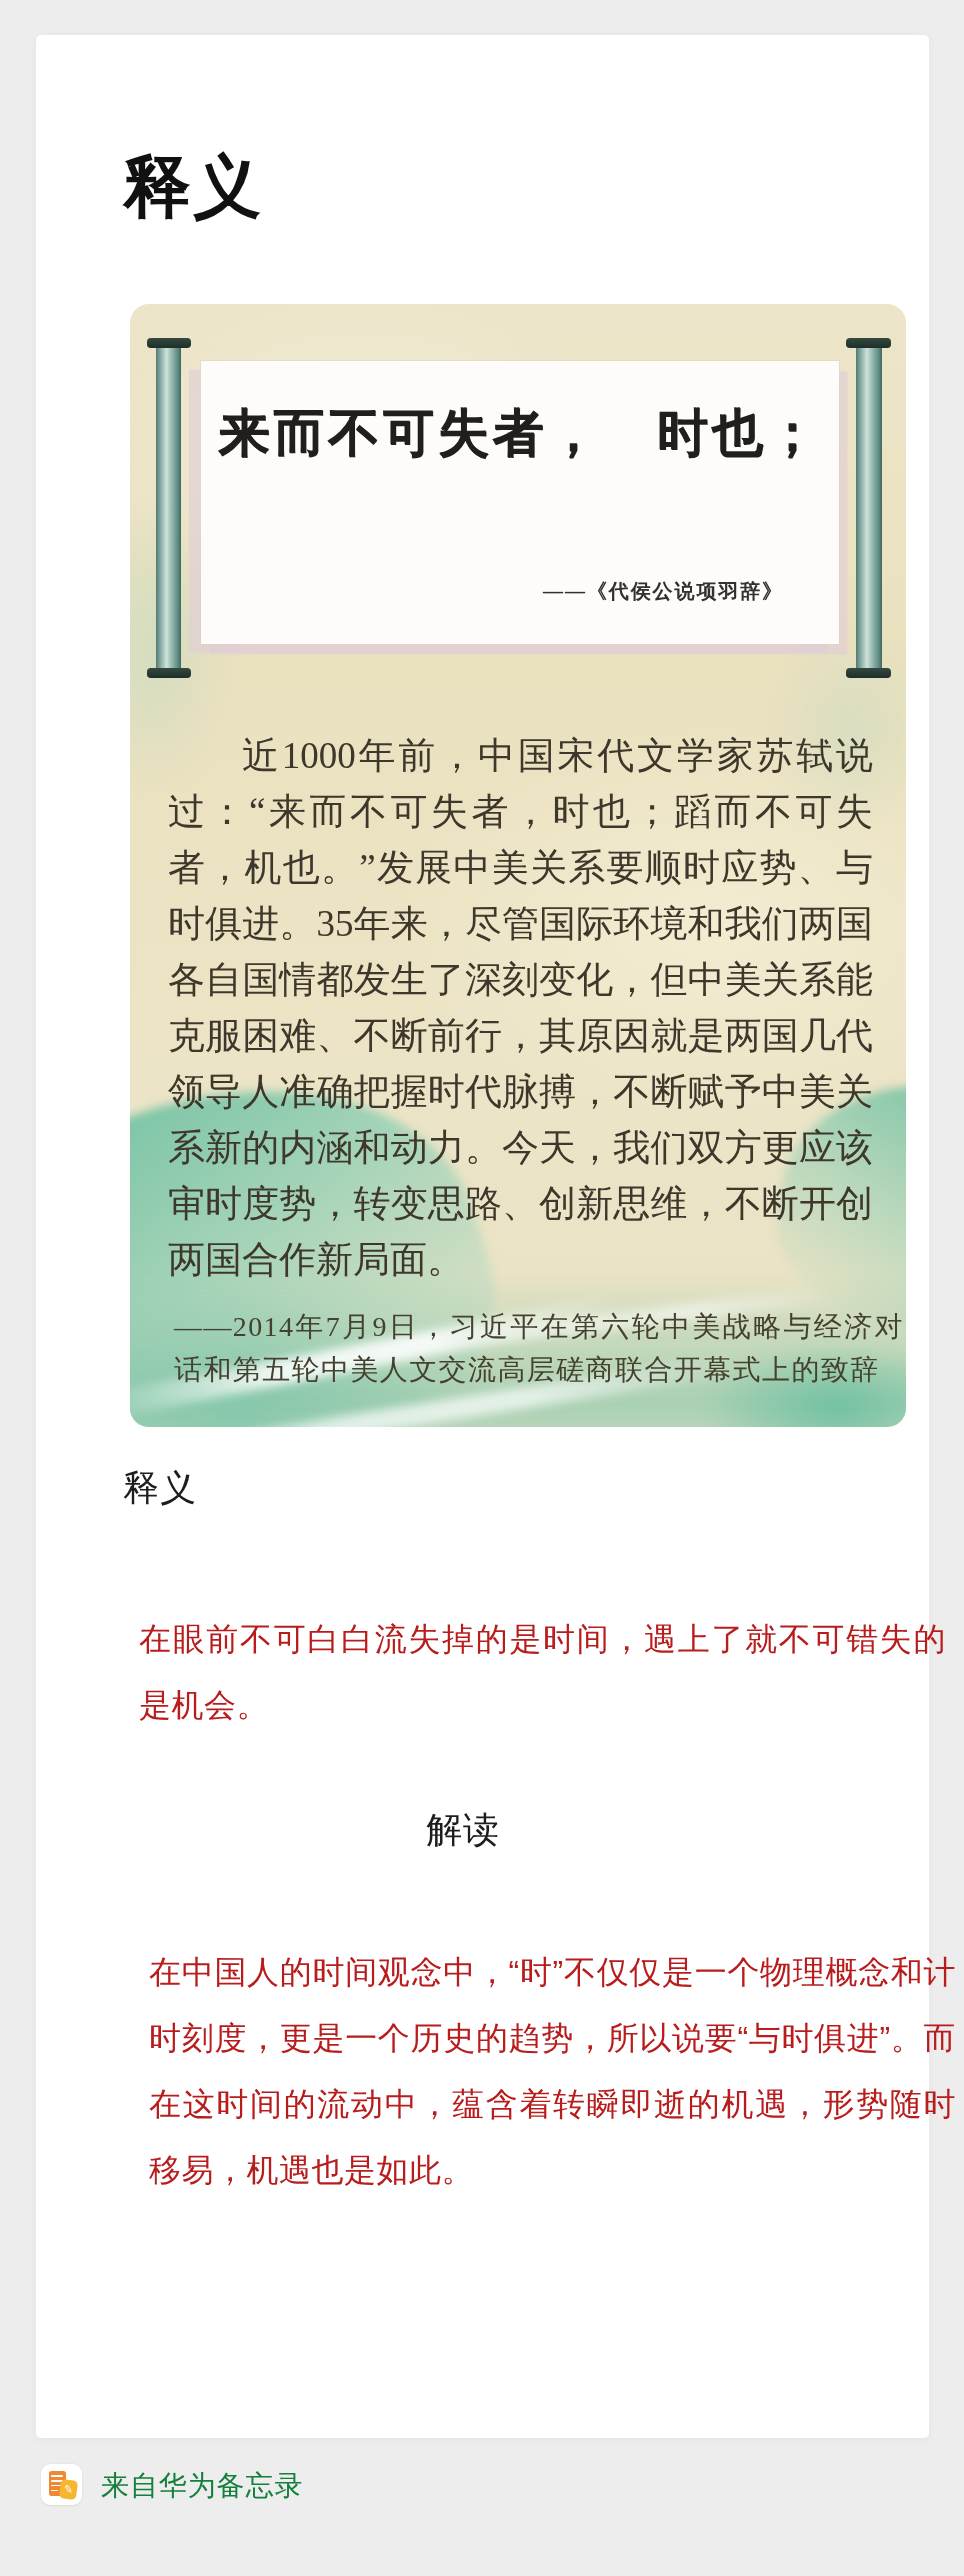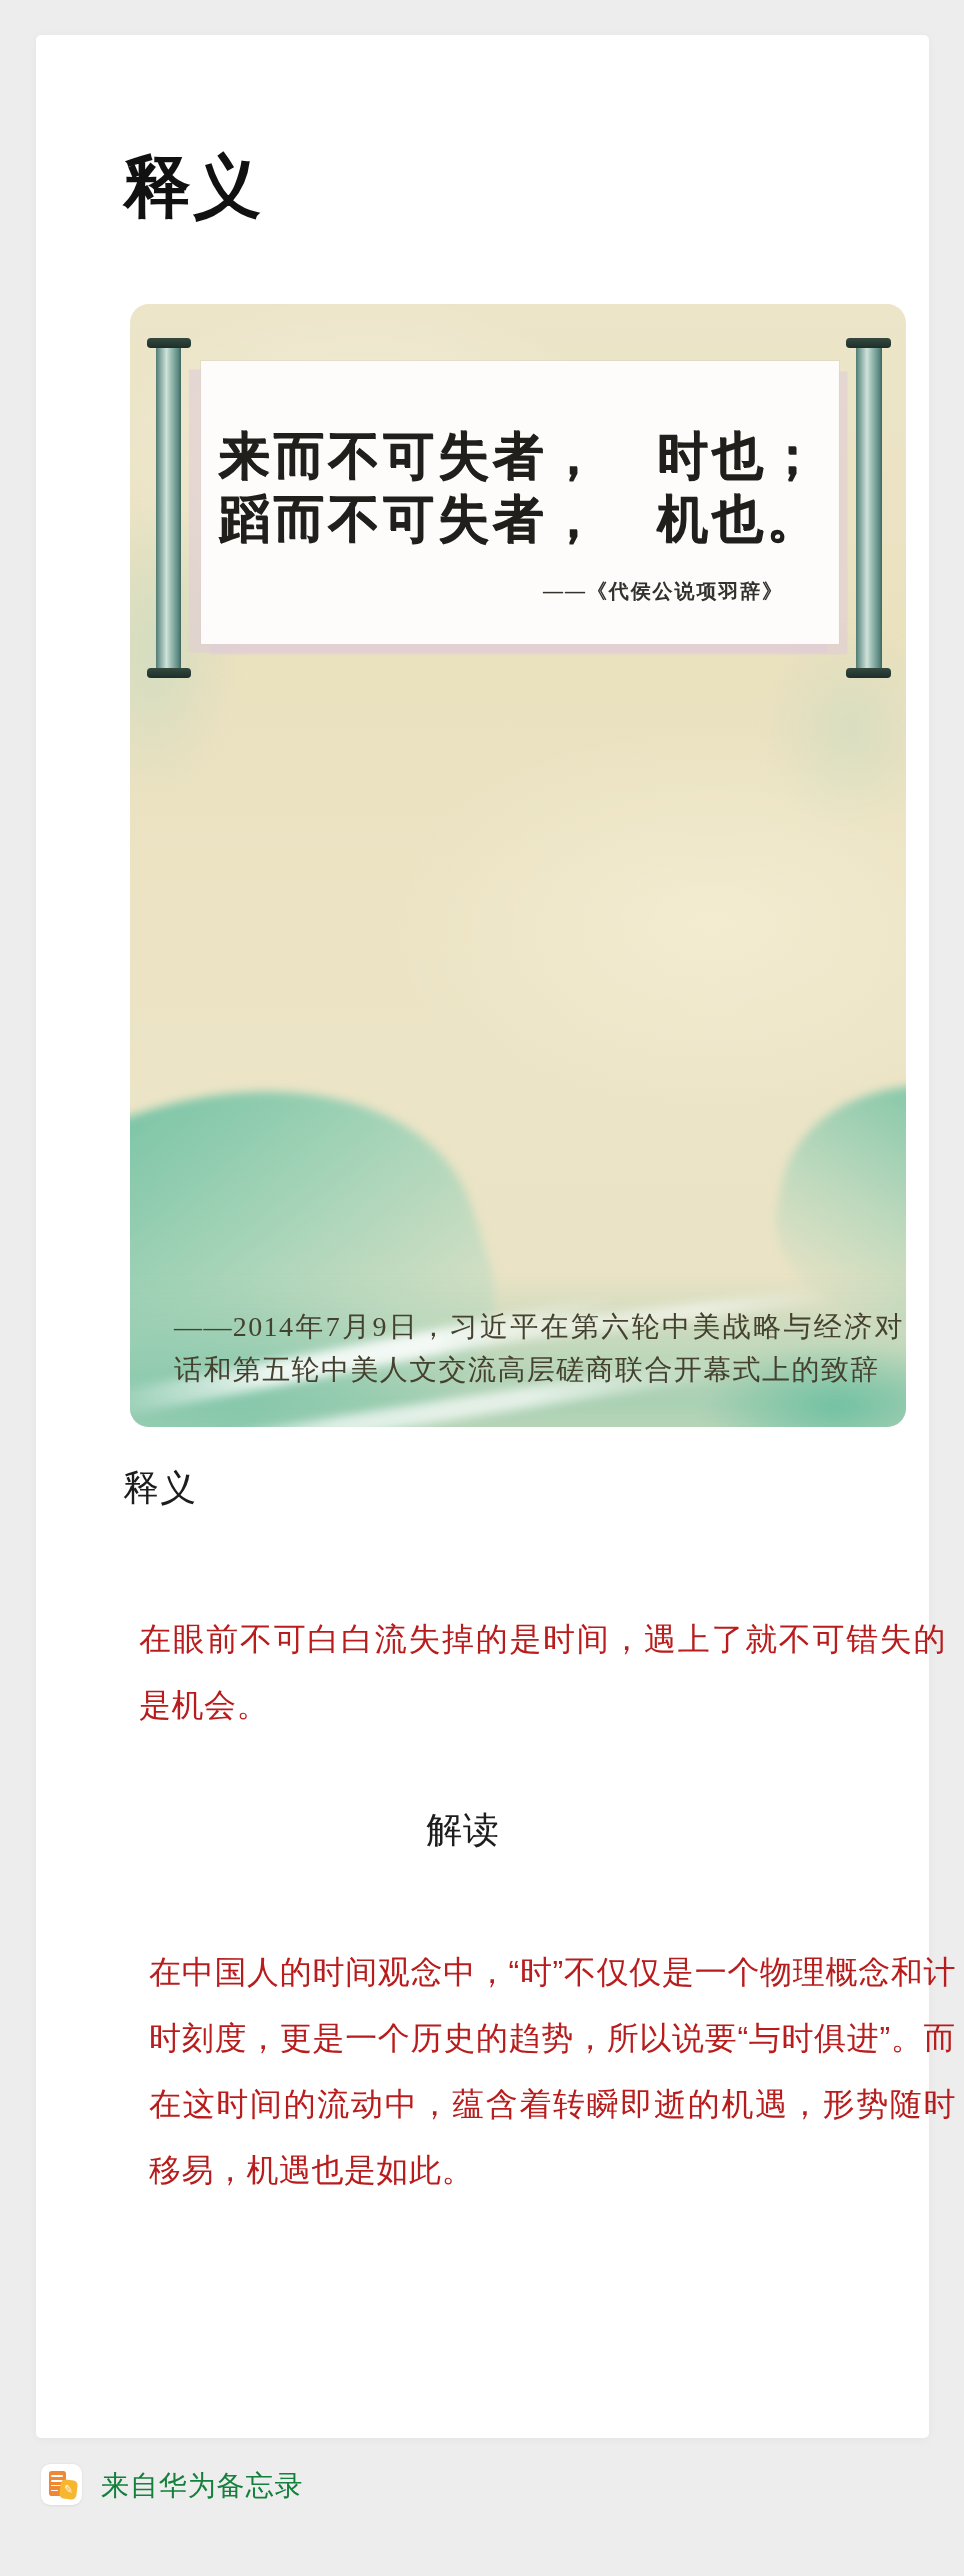--- a/index.html
+++ b/index.html
@@ -75,21 +75,21 @@
   
   .panel{
     left:71px;top:57px;width:638px;height:283px;
     background:#fdfcfb;
     box-shadow:-12.2px 8.5px 0 rgba(224,206,213,0.65), 8.5px 10.4px 0 rgba(224,206,213,0.65), 0 0 0 0.9px rgba(210,200,190,0.35);
   }
   .callig{position:absolute;left:0;width:100%;text-align:center;
     font-family:"Liberation Serif", serif;font-weight:900;color:#211f1c;
     font-size:51px;line-height:57px;letter-spacing:3.8px;margin:0;
     text-shadow:0.6px 0.6px 0 #211f1c;}
-  .callig-1{top:67px;}
+  .callig-1{top:44px;}
   .callig-2{top:130px;}
   .callig-source{position:absolute;right:55px;top:217px;margin:0;
     font-family:"Liberation Serif", serif;font-weight:700;color:#33312c;
     font-size:20px;letter-spacing:1.9px;}
 
   
   .quote-para{
     left:38px;top:424px;width:705px;margin:0;
     font-family:"Liberation Serif", serif;font-weight:500;color:#3e382c;
     font-size:37px;line-height:56px;text-align:justify;text-indent:2em;
@@ -147,24 +147,24 @@
 
     <span class="rod rod-left"></span>
     <span class="rod rod-right"></span>
     <span class="rod-cap cap-tl"></span>
     <span class="rod-cap cap-bl"></span>
     <span class="rod-cap cap-tr"></span>
     <span class="rod-cap cap-br"></span>
 
     <div class="abs panel">
       <p class="callig callig-1">来而不可失者，　时也；</p>
-      <p class="callig callig-2">蹈而不可失者，　机也。</p>
       <p class="callig-source">——《代侯公说项羽辞》</p>
     </div>
 
+    <p class="abs quote-para">近1000年前，中国宋代文学家苏轼说过：“来而不可失者，时也；蹈而不可失者，机也。”发展中美关系要顺时应势、与时俱进。35年来，尽管国际环境和我们两国各自国情都发生了深刻变化，但中美关系能克服困难、不断前行，其原因就是两国几代领导人准确把握时代脉搏，不断赋予中美关系新的内涵和动力。今天，我们双方更应该审时度势，转变思路、创新思维，不断开创两国合作新局面。</p>
     <p class="abs quote-attr">——2014年7月9日，习近平在第六轮中美战略与经济对话和第五轮中美人文交流高层磋商联合开幕式上的致辞</p>
   </figure>
 
   <h2 class="abs sec-heading h-shiyi">释义</h2>
   <p class="abs sec-body p-shiyi">在眼前不可白白流失掉的是时间，遇上了就不可错失的是机会。</p>
 
   <h2 class="abs sec-heading h-jiedu">解读</h2>
   <p class="abs sec-body p-jiedu">在中国人的时间观念中，“时”不仅仅是一个物理概念和计时刻度，更是一个历史的趋势，所以说要“与时俱进”。而在这时间的流动中，蕴含着转瞬即逝的机遇，形势随时移易，机遇也是如此。</p>
 
 </div>

